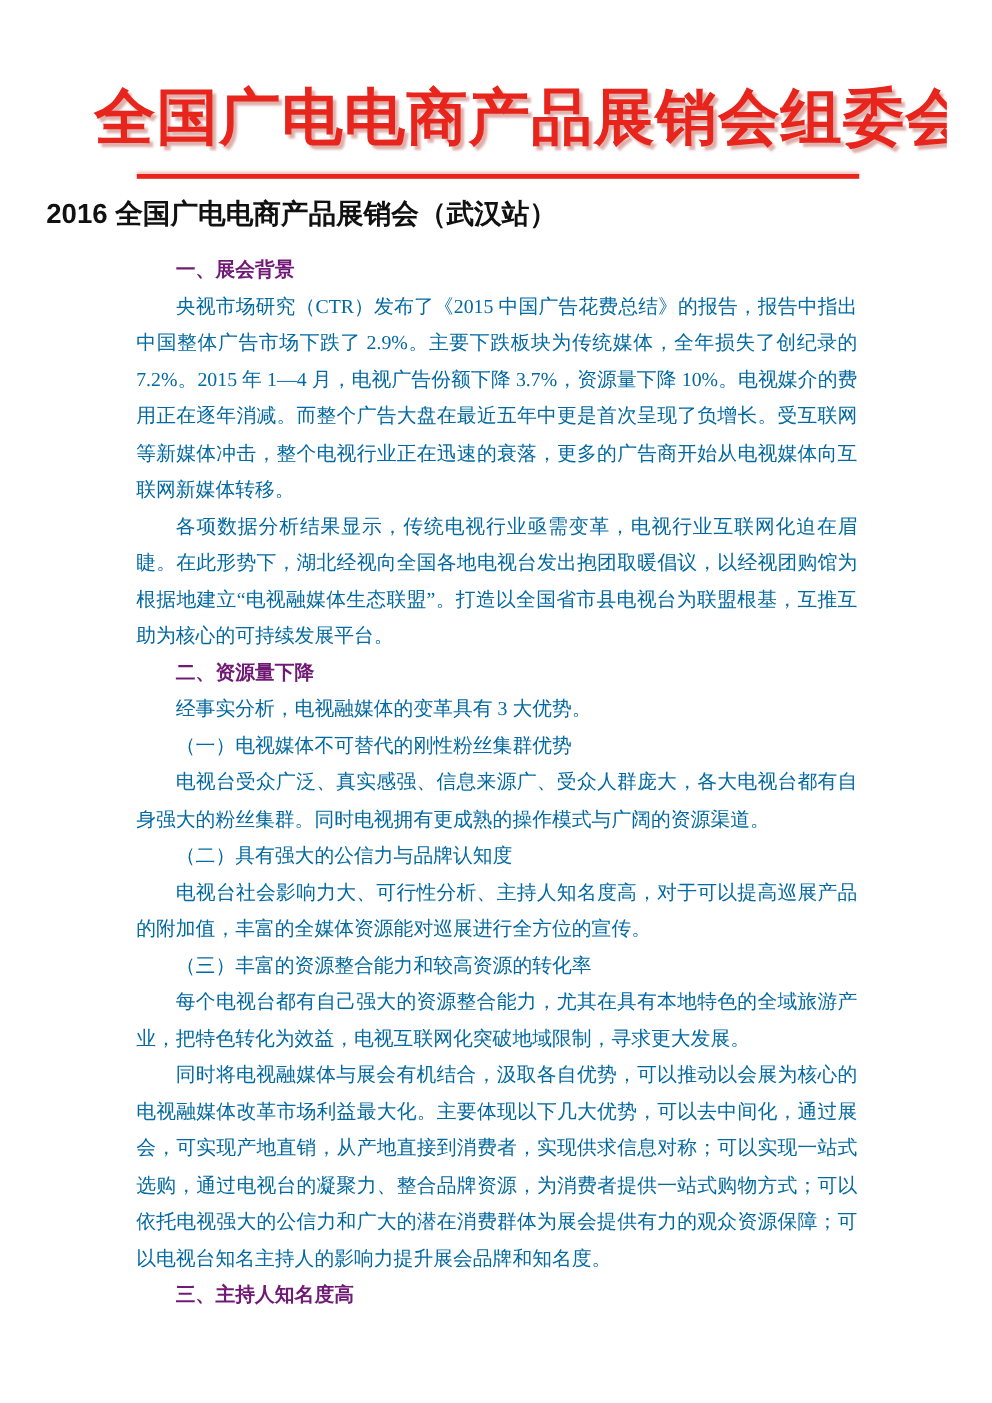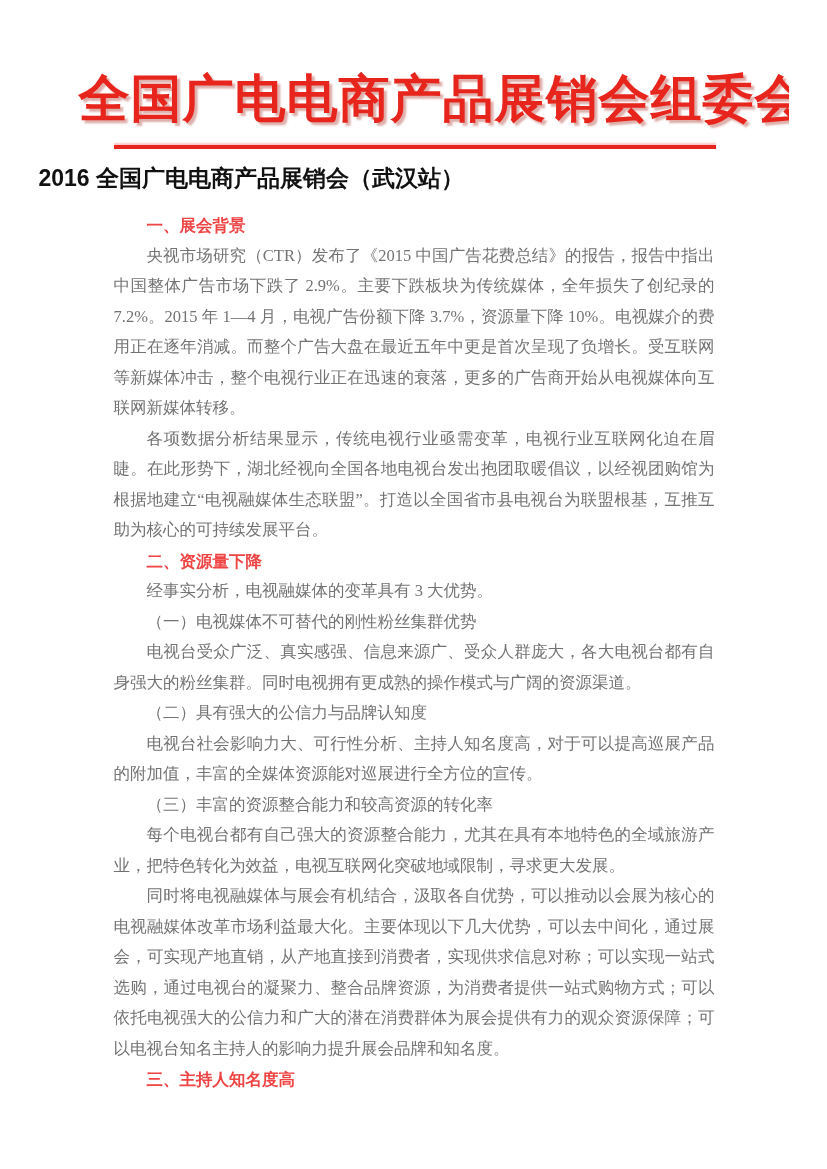--- a/index.html
+++ b/index.html
@@ -42,27 +42,27 @@
   .doc-title.second { margin-top: 9px; }
   .body-text {
     margin: 17px 74px 0 75px;
   }
   .body-text p {
     margin: 0;
     font-size: 16.5px;
     line-height: 30.5px;
     text-align: justify;
     text-indent: 2em;
-    color: #737373;
+    color: #0369a1;
     font-family: Liberation Serif, serif;
   }
   .body-text p.heading {
     font-weight: bold;
     font-family: "Liberation Sans", sans-serif;
-    color: #ef4444;
+    color: #701a75;
   }
 </style>
 </head>
 <body>
 
 <div class="page">
 
   <div class="org-title">全国广电电商产品展销会组委会</div>
 
   <div class="red-rule"></div>

